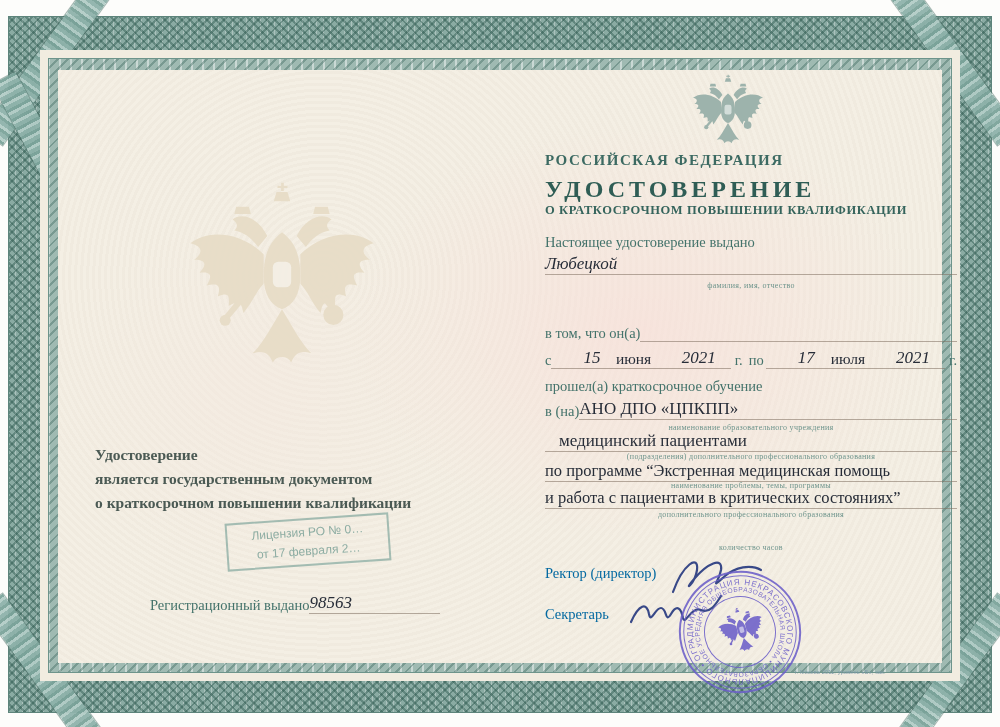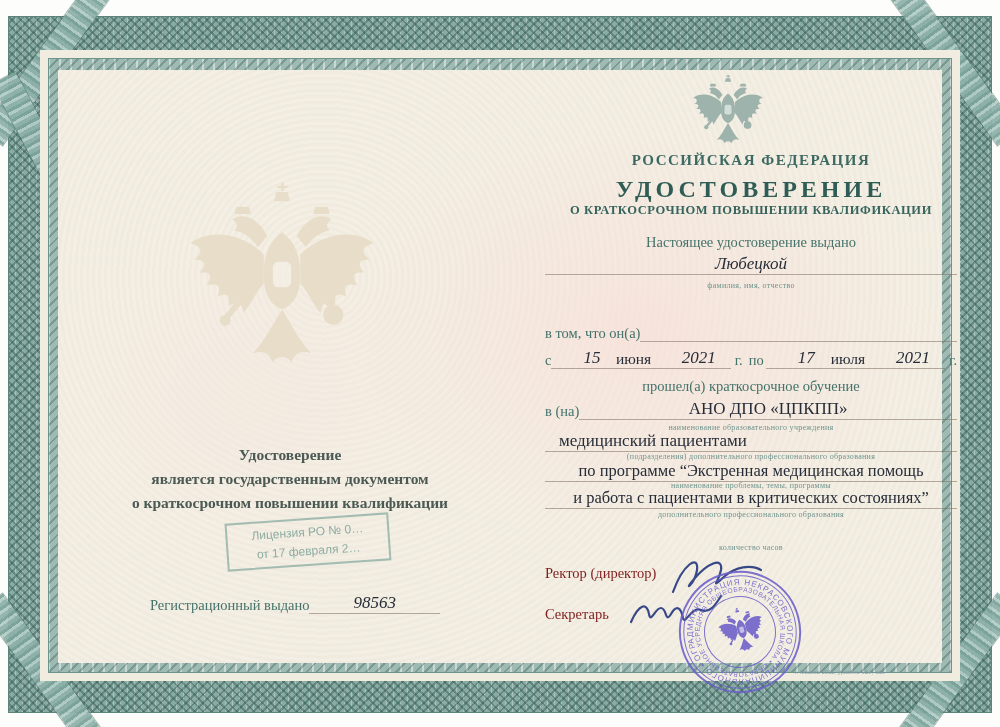--- a/index.html
+++ b/index.html
@@ -31,40 +31,40 @@
   .ribbon{position:absolute;width:180px;height:26px;
     background:repeating-linear-gradient(90deg,#7ca49b 0 3px,#b3cdc7 3px 6px,#8fb3ab 6px 10px);
     box-shadow:0 0 0 1px rgba(77,112,104,.5);opacity:.95;}
   .rb-tl{left:-45px;top:52px;transform:rotate(-54deg);}
   .rb-tl2{left:-28px;top:118px;transform:rotate(62deg);width:120px;}
   .rb-tr{right:-45px;top:52px;transform:rotate(54deg);}
   .rb-bl{left:-45px;bottom:40px;transform:rotate(54deg);}
   .rb-br{right:-45px;bottom:40px;transform:rotate(-54deg);}
   .abs{position:absolute;}
   .rcol{left:545px;width:412px;}
-  .center{text-align:center;}
+  .center{}
   .hdr-country{font-size:15px;font-weight:bold;letter-spacing:1.5px;color:#3c6a62;}
   .hdr-title{font-size:24px;font-weight:bold;letter-spacing:4px;color:#2f5d55;}
   .hdr-sub{font-size:12.5px;font-weight:bold;letter-spacing:.6px;color:#35645c;}
   .form{font-size:14.5px;color:#44736b;}
   .cap{font-size:8px;color:#6d948c;text-align:center;letter-spacing:.3px;}
   .val{color:#272d38;font-size:17px;}
   .val.it{font-style:italic;}
   .row{display:flex;align-items:flex-end;}
   .uline{border-bottom:1px solid rgba(125,110,95,.55);}
-  .fill{flex:1;text-align:center;}
+  .fill{flex:1;text-align:left;}
   .statement{font-size:15.5px;font-weight:600;color:#4b5a54;line-height:1.55;}
 
   .lic{border:2px solid rgba(98,148,139,.55);color:rgba(86,138,129,.65);
     font-family:"Liberation Sans",sans-serif;font-size:12px;text-align:center;
     line-height:1.6;transform:rotate(-4deg);padding:3px 6px;}
 
   .imprint{font-size:5.5px;color:#7b98a6;letter-spacing:.2px;font-family:"Liberation Sans",sans-serif;}
 
-  .sig-label{font-size:14.5px;color:#7f1d1d;}
+  .sig-label{font-size:14.5px;color:#0369a1;}
 
   svg.emblem{color:#9db3ac;}
   svg.watermark{color:#e7dcc6;opacity:.9;}
 
   .stamp{position:absolute;left:676px;top:568px;width:128px;height:128px;opacity:.88;}
 </style>
 </head>
 <body>
 
 <div class="page">

